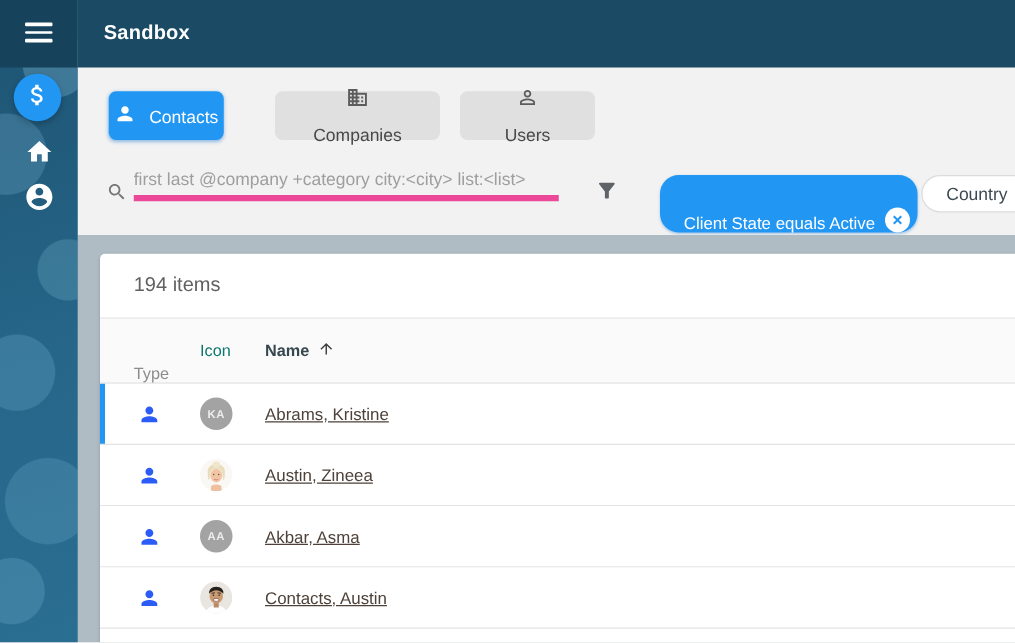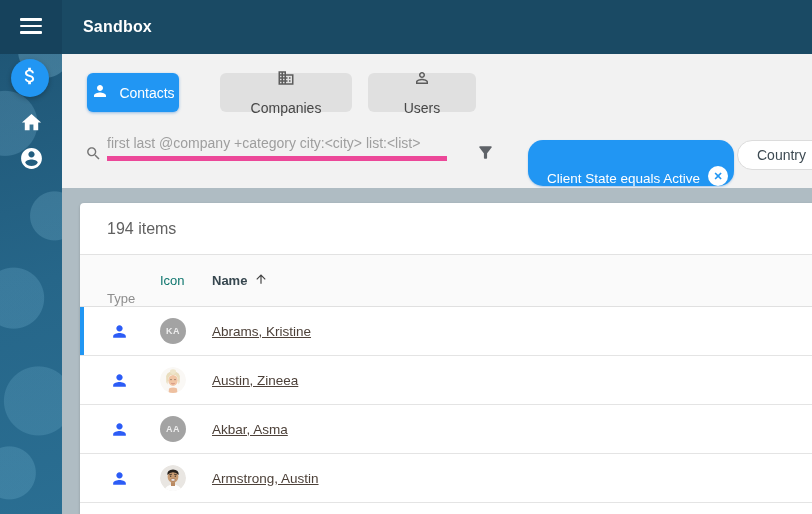--- a/index.html
+++ b/index.html
@@ -266,17 +266,17 @@
             <rect x="11" y="16.5" width="4" height="4.5" fill="#b98a63"></rect>
             <ellipse cx="13" cy="11.8" rx="5.4" ry="6" fill="#c89b72"></ellipse>
             <path d="M7.3,10 Q6.9,4.6 13,4.4 Q19.1,4.6 18.7,10 Q16.2,7.2 13,7.2 Q9.8,7.2 7.3,10 Z" fill="#26201c"></path>
             <circle cx="10.7" cy="11.2" r="0.6" fill="#241c17"></circle>
             <circle cx="15.3" cy="11.2" r="0.6" fill="#241c17"></circle>
             <path d="M9.6,9.6 L11.6,9.3 M14.4,9.3 L16.4,9.6" stroke="#241c17" stroke-width="0.7" fill="none" stroke-linecap="round"></path>
             <ellipse cx="13" cy="14.9" rx="2.2" ry="1.2" fill="#ffffff" stroke="#7a4a35" stroke-width="0.5"></ellipse>
           </svg>
         </span>
       </div>
-      <div class="cell-name">Armstrong, Austin</div>
+      <div class="cell-name">Contacts, Austin</div>
     </div>
 
   </div>
 </div>
 
 </body></html>

